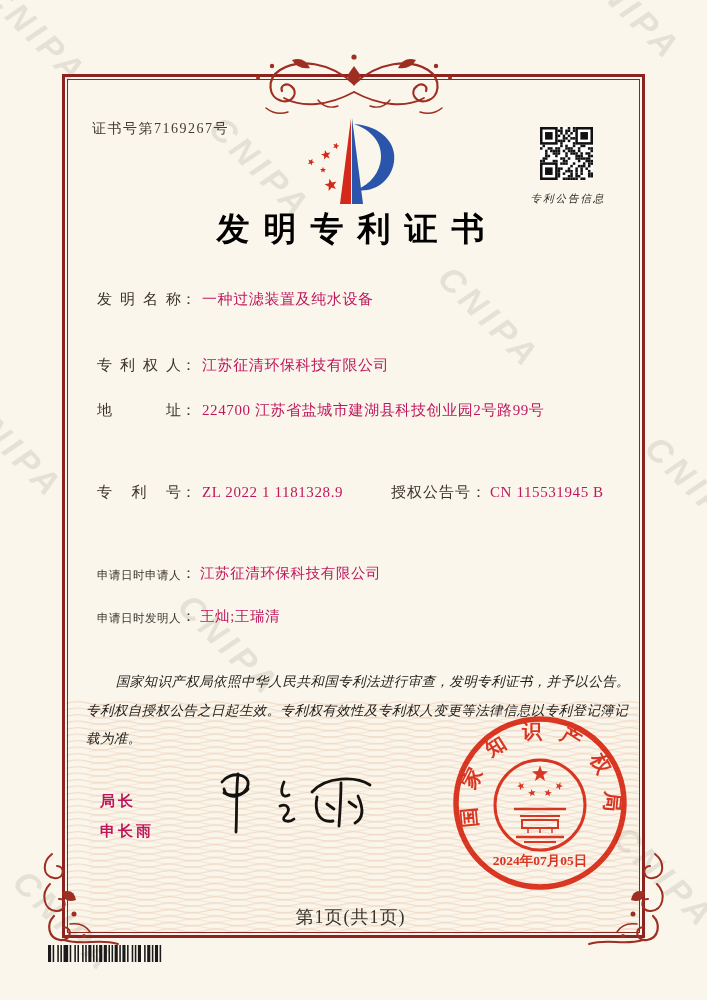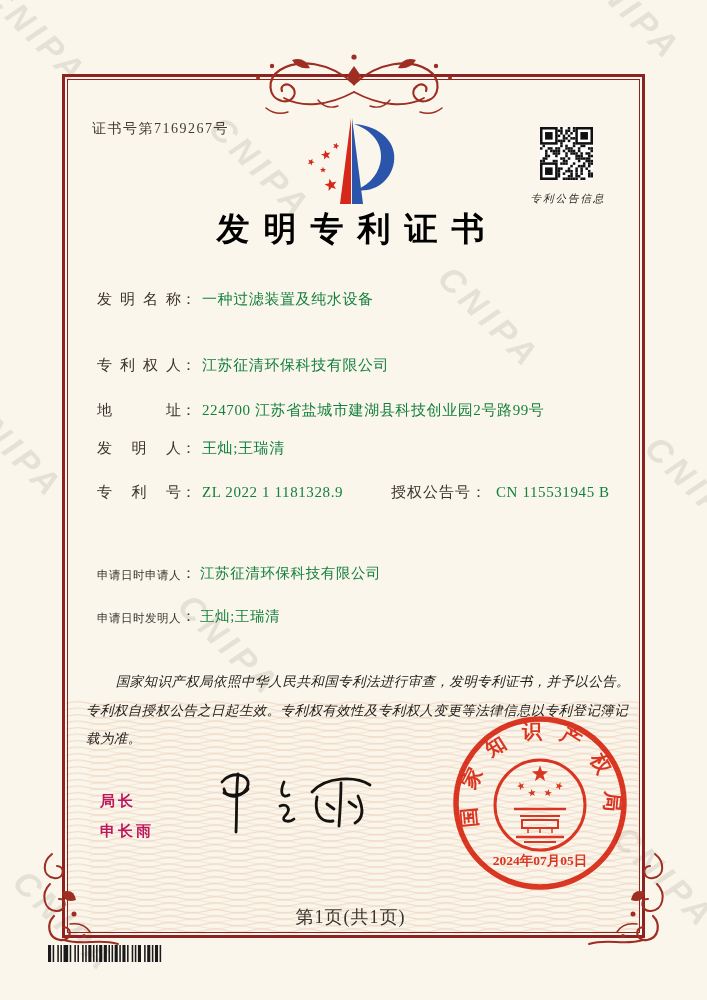--- a/index.html
+++ b/index.html
@@ -11,24 +11,24 @@
   .frame{position:absolute;left:62px;top:74px;width:577px;height:858px;
          border:3px solid #8d2321;z-index:2;}
   .frame-inner{position:absolute;inset:2px;border:1px solid #8d2321;}
   .waves{position:absolute;left:66px;top:700px;z-index:1;}
   .cert-no{position:absolute;left:92px;top:120px;font-size:14px;letter-spacing:1.5px;color:#423b33;z-index:3;}
   .title{position:absolute;left:62px;top:207px;width:577px;text-align:center;
          font-size:33px;font-weight:700;letter-spacing:14px;text-indent:14px;color:#000000;z-index:3;}
   .row{position:absolute;left:97px;font-size:15px;line-height:19px;white-space:nowrap;z-index:3;color:#3a342d;}
   .lbl{display:inline-block;width:84px;text-align:justify;text-align-last:justify;vertical-align:top;}
   .colon{display:inline-block;}
-  .val{display:inline-block;margin-left:6px;letter-spacing:0.6px;color:#15803d;}
+  .val{display:inline-block;margin-left:6px;letter-spacing:0.6px;color:#be185d;}
   .rcol{position:absolute;left:294px;top:0;white-space:nowrap;}
   .rcol .rlbl{letter-spacing:1px;}
-  .rcol .val{margin-left:10px;}
+  .rcol .val{margin-left:4px;}
   .lbl-long{display:inline-block;font-size:11.5px;letter-spacing:0.5px;padding-top:2px;vertical-align:top;}
   .row-long .val{margin-left:4px;font-size:14.5px;}
   .statement{position:absolute;left:86px;top:668px;width:545px;font-size:13.5px;
              font-style:italic;line-height:28.5px;letter-spacing:0.4px;color:#1e1a16;z-index:3;}
   .statement .l1{text-indent:2.2em;}
   .sig-block{position:absolute;left:100px;top:786px;z-index:4;
              font-family:"Liberation Sans","DejaVu Sans",sans-serif;font-size:15px;
              letter-spacing:3px;color:#be185d;line-height:30px;font-weight:bold;}
   .calli{position:absolute;left:210px;top:766px;z-index:4;}
   .seal{position:absolute;left:450px;top:713px;z-index:5;mix-blend-mode:multiply;opacity:0.95;}
@@ -277,23 +277,20 @@
 
   <div class="row" style="top:290px">
     <span class="lbl">发 明 名 称</span><span class="colon">：</span><span class="val">一种过滤装置及纯水设备</span>
   </div>
   <div class="row" style="top:356px">
     <span class="lbl">专 利 权 人</span><span class="colon">：</span><span class="val">江苏征清环保科技有限公司</span>
   </div>
   <div class="row" style="top:401px">
     <span class="lbl">地 址</span><span class="colon">：</span><span class="val">224700 江苏省盐城市建湖县科技创业园2号路99号</span>
   </div>
-  <div class="row" style="top:439px">
-    <span class="lbl">发 明 人</span><span class="colon">：</span><span class="val">王灿;王瑞清</span>
-  </div>
   <div class="row" style="top:483px">
     <span class="lbl">专 利 号</span><span class="colon">：</span><span class="val">ZL 2022 1 1181328.9</span>
     <span class="rcol"><span class="rlbl">授权公告号</span><span class="colon">：</span><span class="val">CN 115531945 B</span></span>
   </div>
   <div class="row row-long" style="top:564px">
     <span class="lbl-long">申请日时申请人</span><span class="colon">：</span><span class="val">江苏征清环保科技有限公司</span>
   </div>
   <div class="row row-long" style="top:607px">
     <span class="lbl-long">申请日时发明人</span><span class="colon">：</span><span class="val">王灿;王瑞清</span>
   </div>

